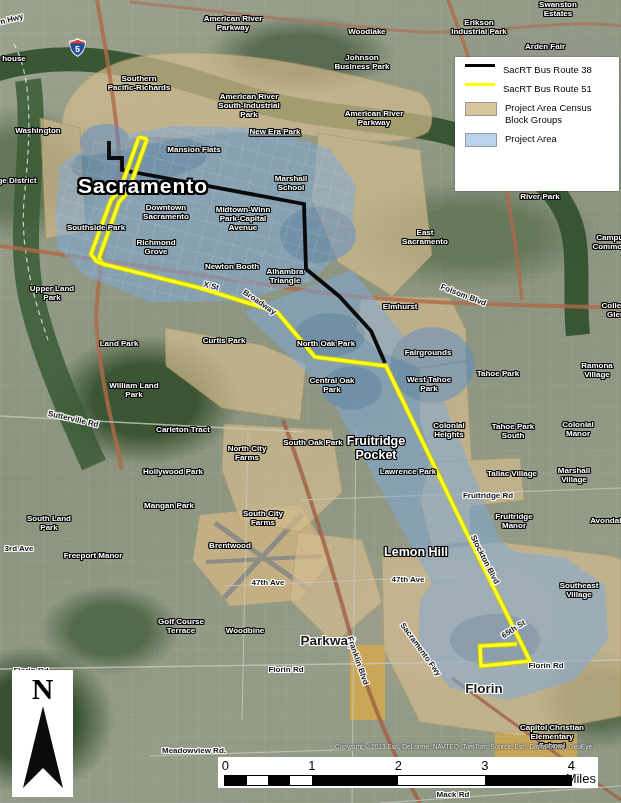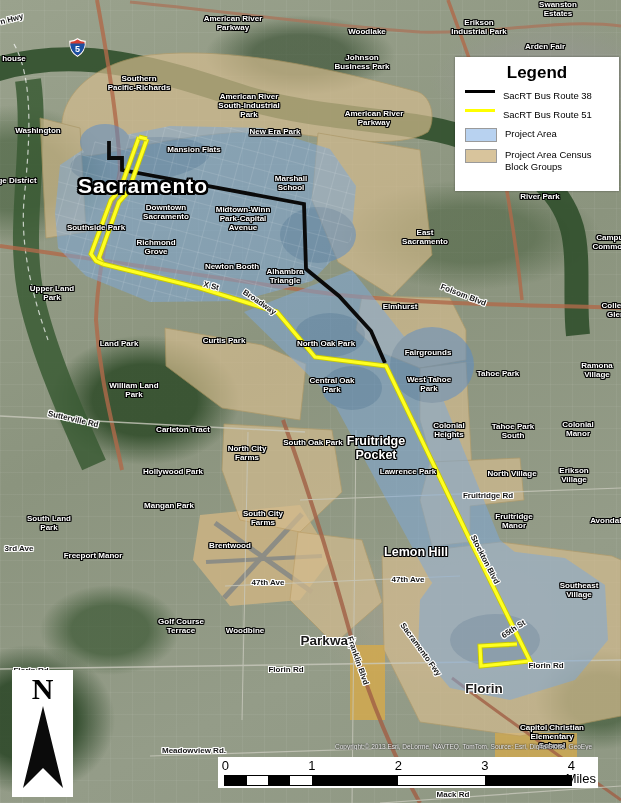--- a/index.html
+++ b/index.html
@@ -211,23 +211,23 @@
 Park</div>
       <div class="lbl road" style="left: 73px; top: 420px; transform: translate(-50%, -50%) rotate(13deg);">Sutterville Rd</div>
       <div class="lbl place" style="left: 183px; top: 430px; transform: translate(-50%, -50%);">Carleton Tract</div>
       <div class="lbl place" style="left: 247px; top: 454px; transform: translate(-50%, -50%);">North City
 Farms</div>
       <div class="lbl place" style="left: 313px; top: 443px; transform: translate(-50%, -50%);">South Oak Park</div>
       <div class="lbl place" style="left: 449px; top: 431px; transform: translate(-50%, -50%);">Colonial
 Heights</div>
       <div class="lbl place" style="left: 513px; top: 432px; transform: translate(-50%, -50%);">Tahoe Park
 South</div>
-      <div class="lbl place" style="left: 512px; top: 474px; transform: translate(-50%, -50%);">North Village</div>
+      <div class="lbl place" style="left: 512px; top: 474px; transform: translate(-50%, -50%);">Tallac Village</div>
       <div class="lbl place" style="left: 578px; top: 430px; transform: translate(-50%, -50%);">Colonial Manor</div>
-      <div class="lbl place" style="left: 574px; top: 476px; transform: translate(-50%, -50%);">Erikson Village</div>
+      <div class="lbl place" style="left: 574px; top: 476px; transform: translate(-50%, -50%);">Marshall Village</div>
       <div class="lbl place" style="left: 608px; top: 521px; transform: translate(-50%, -50%);">Avondale</div>
       <div class="lbl place" style="left: 408px; top: 472px; transform: translate(-50%, -50%);">Lawrence Park</div>
       <div class="lbl area" style="left: 376px; top: 448px; transform: translate(-50%, -50%);">Fruitridge
 Pocket</div>
       <div class="lbl road" style="left: 488px; top: 496px; transform: translate(-50%, -50%);">Fruitridge Rd</div>
       <div class="lbl place" style="left: 514px; top: 522px; transform: translate(-50%, -50%);">Fruitridge
 Manor</div>
       <div class="lbl place" style="left: 173px; top: 472px; transform: translate(-50%, -50%);">Hollywood Park</div>
       <div class="lbl place" style="left: 169px; top: 506px; transform: translate(-50%, -50%);">Mangan Park</div>
       <div class="lbl place" style="left: 263px; top: 519px; transform: translate(-50%, -50%);">South City
@@ -256,37 +256,36 @@
       <div class="lbl town" style="left: 484px; top: 689px; transform: translate(-50%, -50%);">Florin</div>
       <div class="lbl place" style="left: 552px; top: 737px; transform: translate(-50%, -50%);">Capitol Christian
 Elementary
 School</div>
       <div class="lbl road" style="left: 194px; top: 751px; transform: translate(-50%, -50%);">Meadowview Rd.</div>
       <div class="lbl road" style="left: 453px; top: 795px; transform: translate(-50%, -50%);">Mack Rd</div>
       <div class="lbl place" style="left: 616px; top: 311px; transform: translate(-50%, -50%);">College Glen</div>
     </div>
 
   <div id="legend">
-    <div class="legend-title">Legend</div>
     <div class="legend-row">
       <span class="sw line" style="border-top-color: rgb(0, 0, 0);"></span>
       <span class="legend-label">SacRT Bus Route 38</span>
     </div>
     <div class="legend-row">
       <span class="sw line" style="border-top-color: rgb(255, 255, 0);"></span>
       <span class="legend-label">SacRT Bus Route 51</span>
-    </div>
-    <div class="legend-row">
-      <span class="sw fill" style="background: rgb(184, 210, 240);"></span>
-      <span class="legend-label">Project Area</span>
     </div>
     <div class="legend-row">
       <span class="sw fill" style="background: rgb(216, 196, 156);"></span>
       <span class="legend-label" style="white-space:pre-line">Project Area Census
 Block Groups</span>
+    </div>
+    <div class="legend-row">
+      <span class="sw fill" style="background: rgb(184, 210, 240);"></span>
+      <span class="legend-label">Project Area</span>
     </div>
   </div>
 
   <div id="north">
     <div class="north-n">N</div>
     <svg width="52" height="88" viewBox="0 0 52 88">
       <polygon points="26,2 46,84 26,64 6,84" fill="#0b0b0b"></polygon>
     </svg>
   </div>
 

